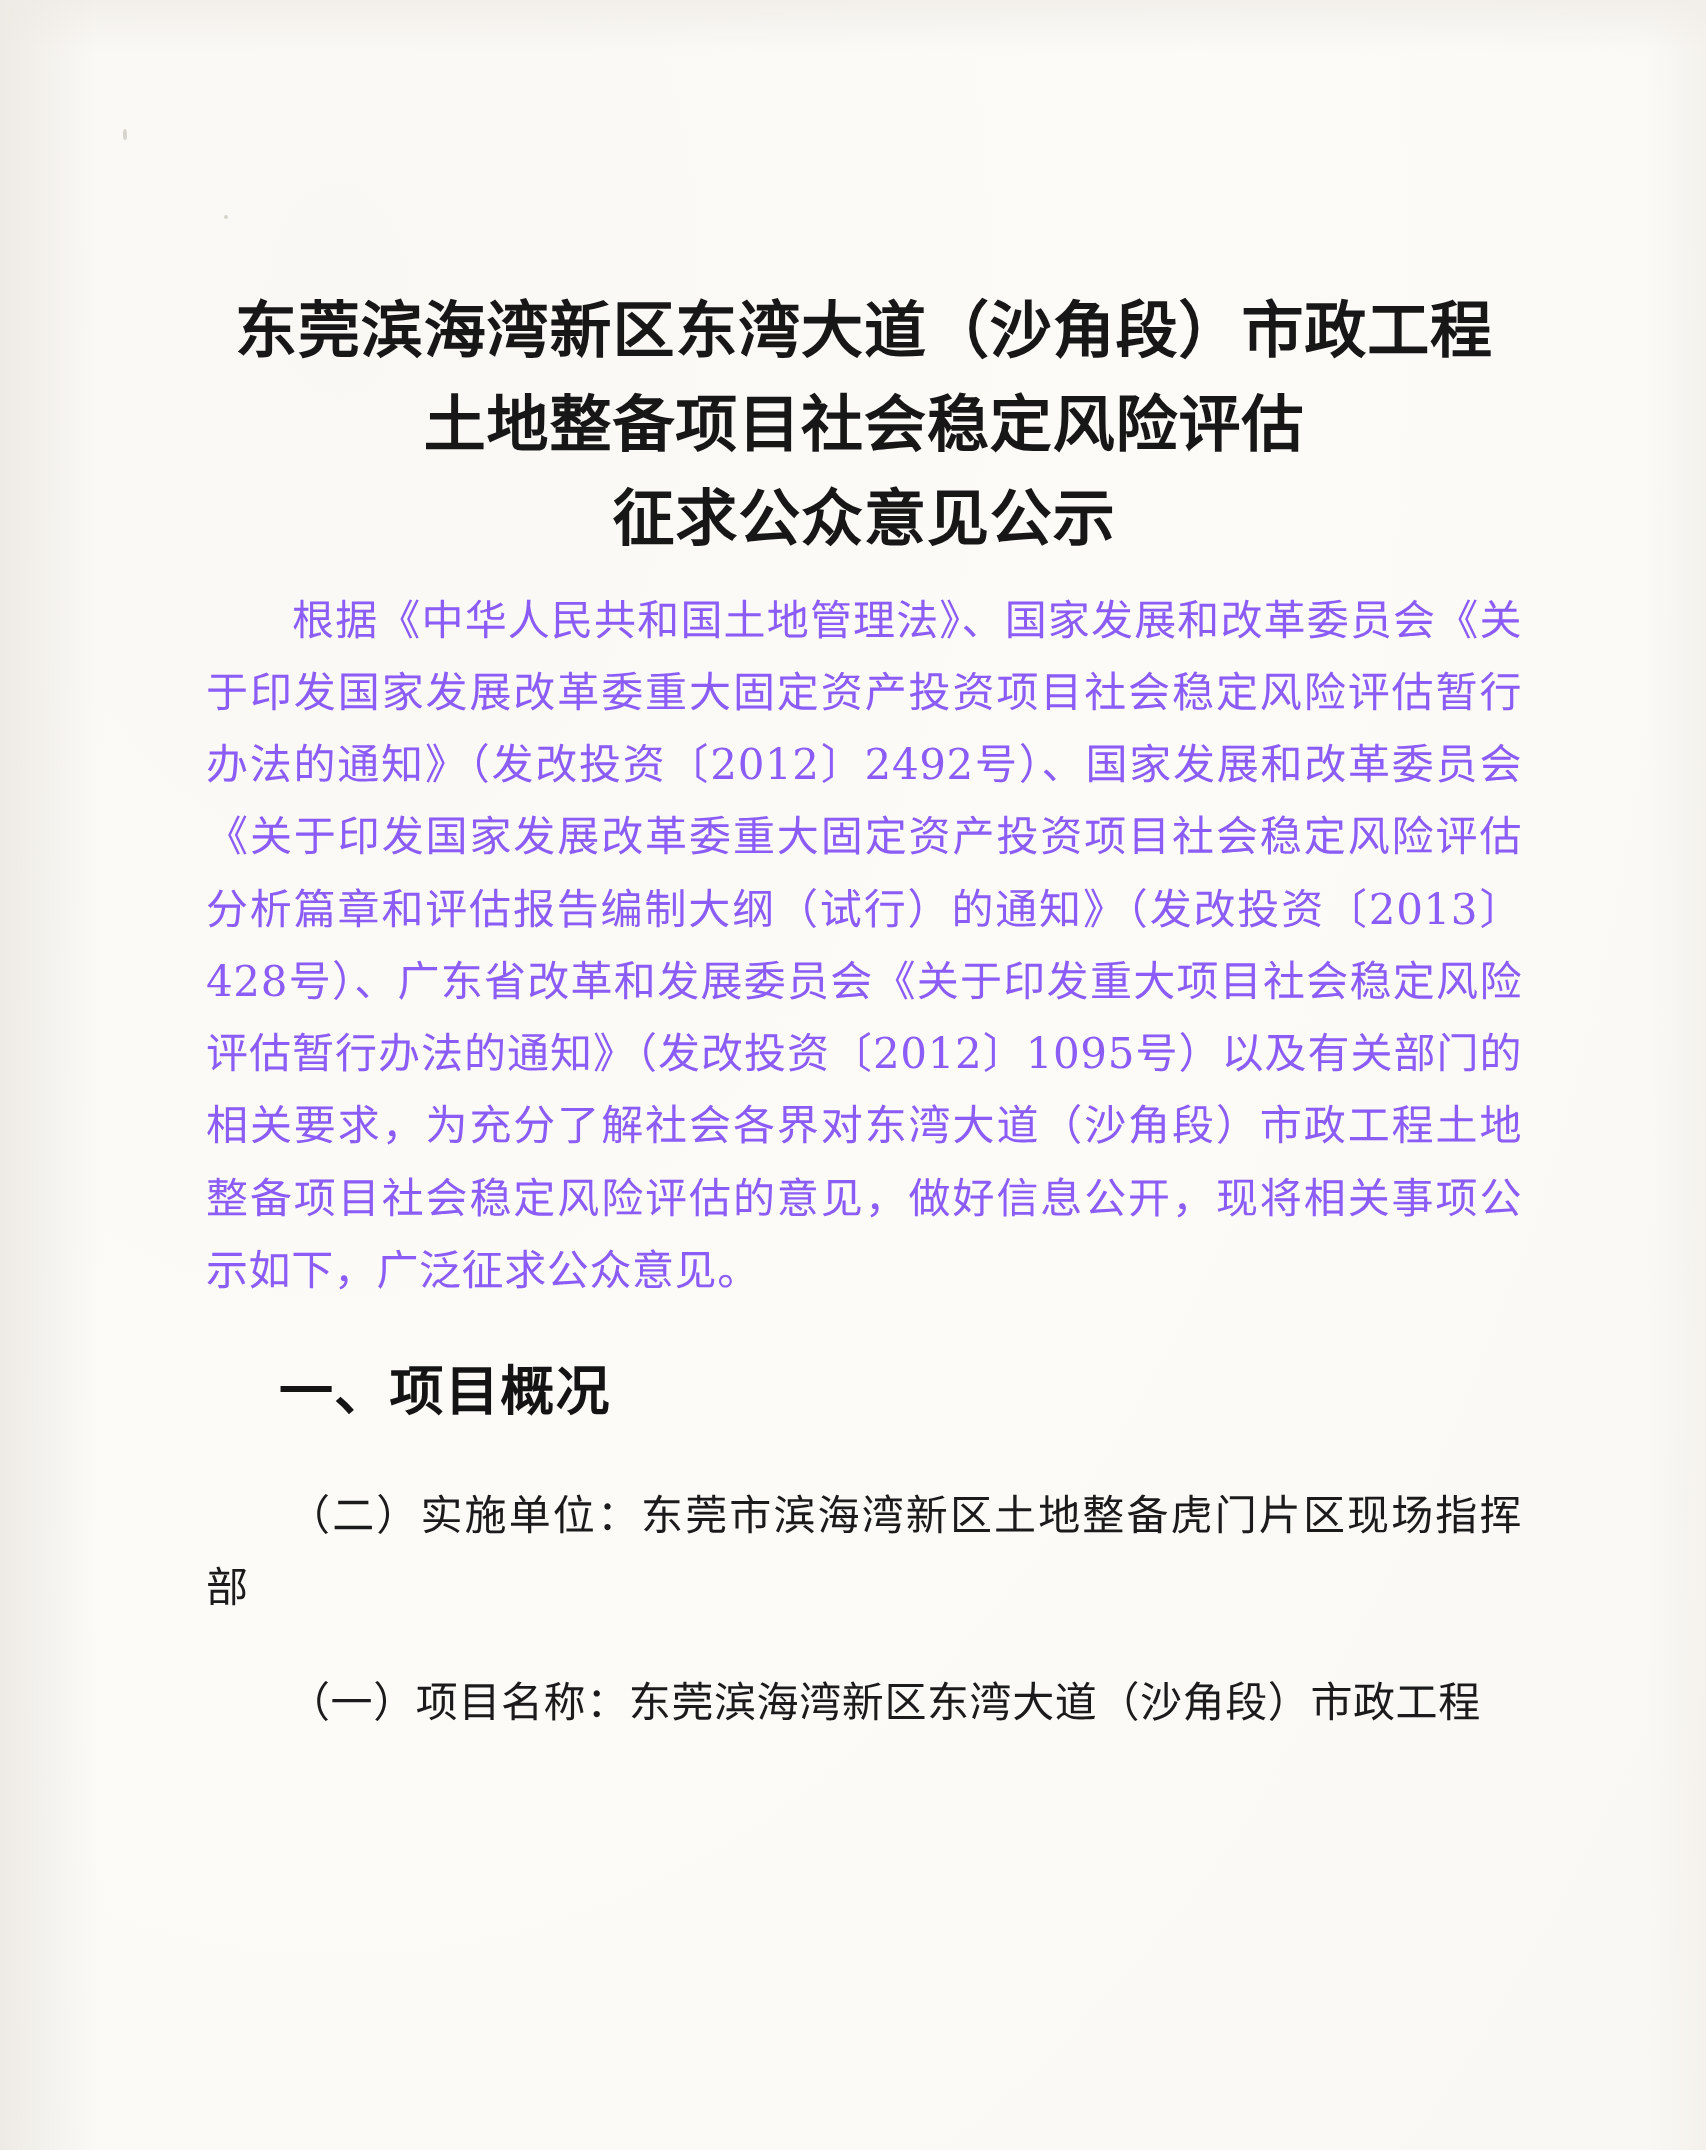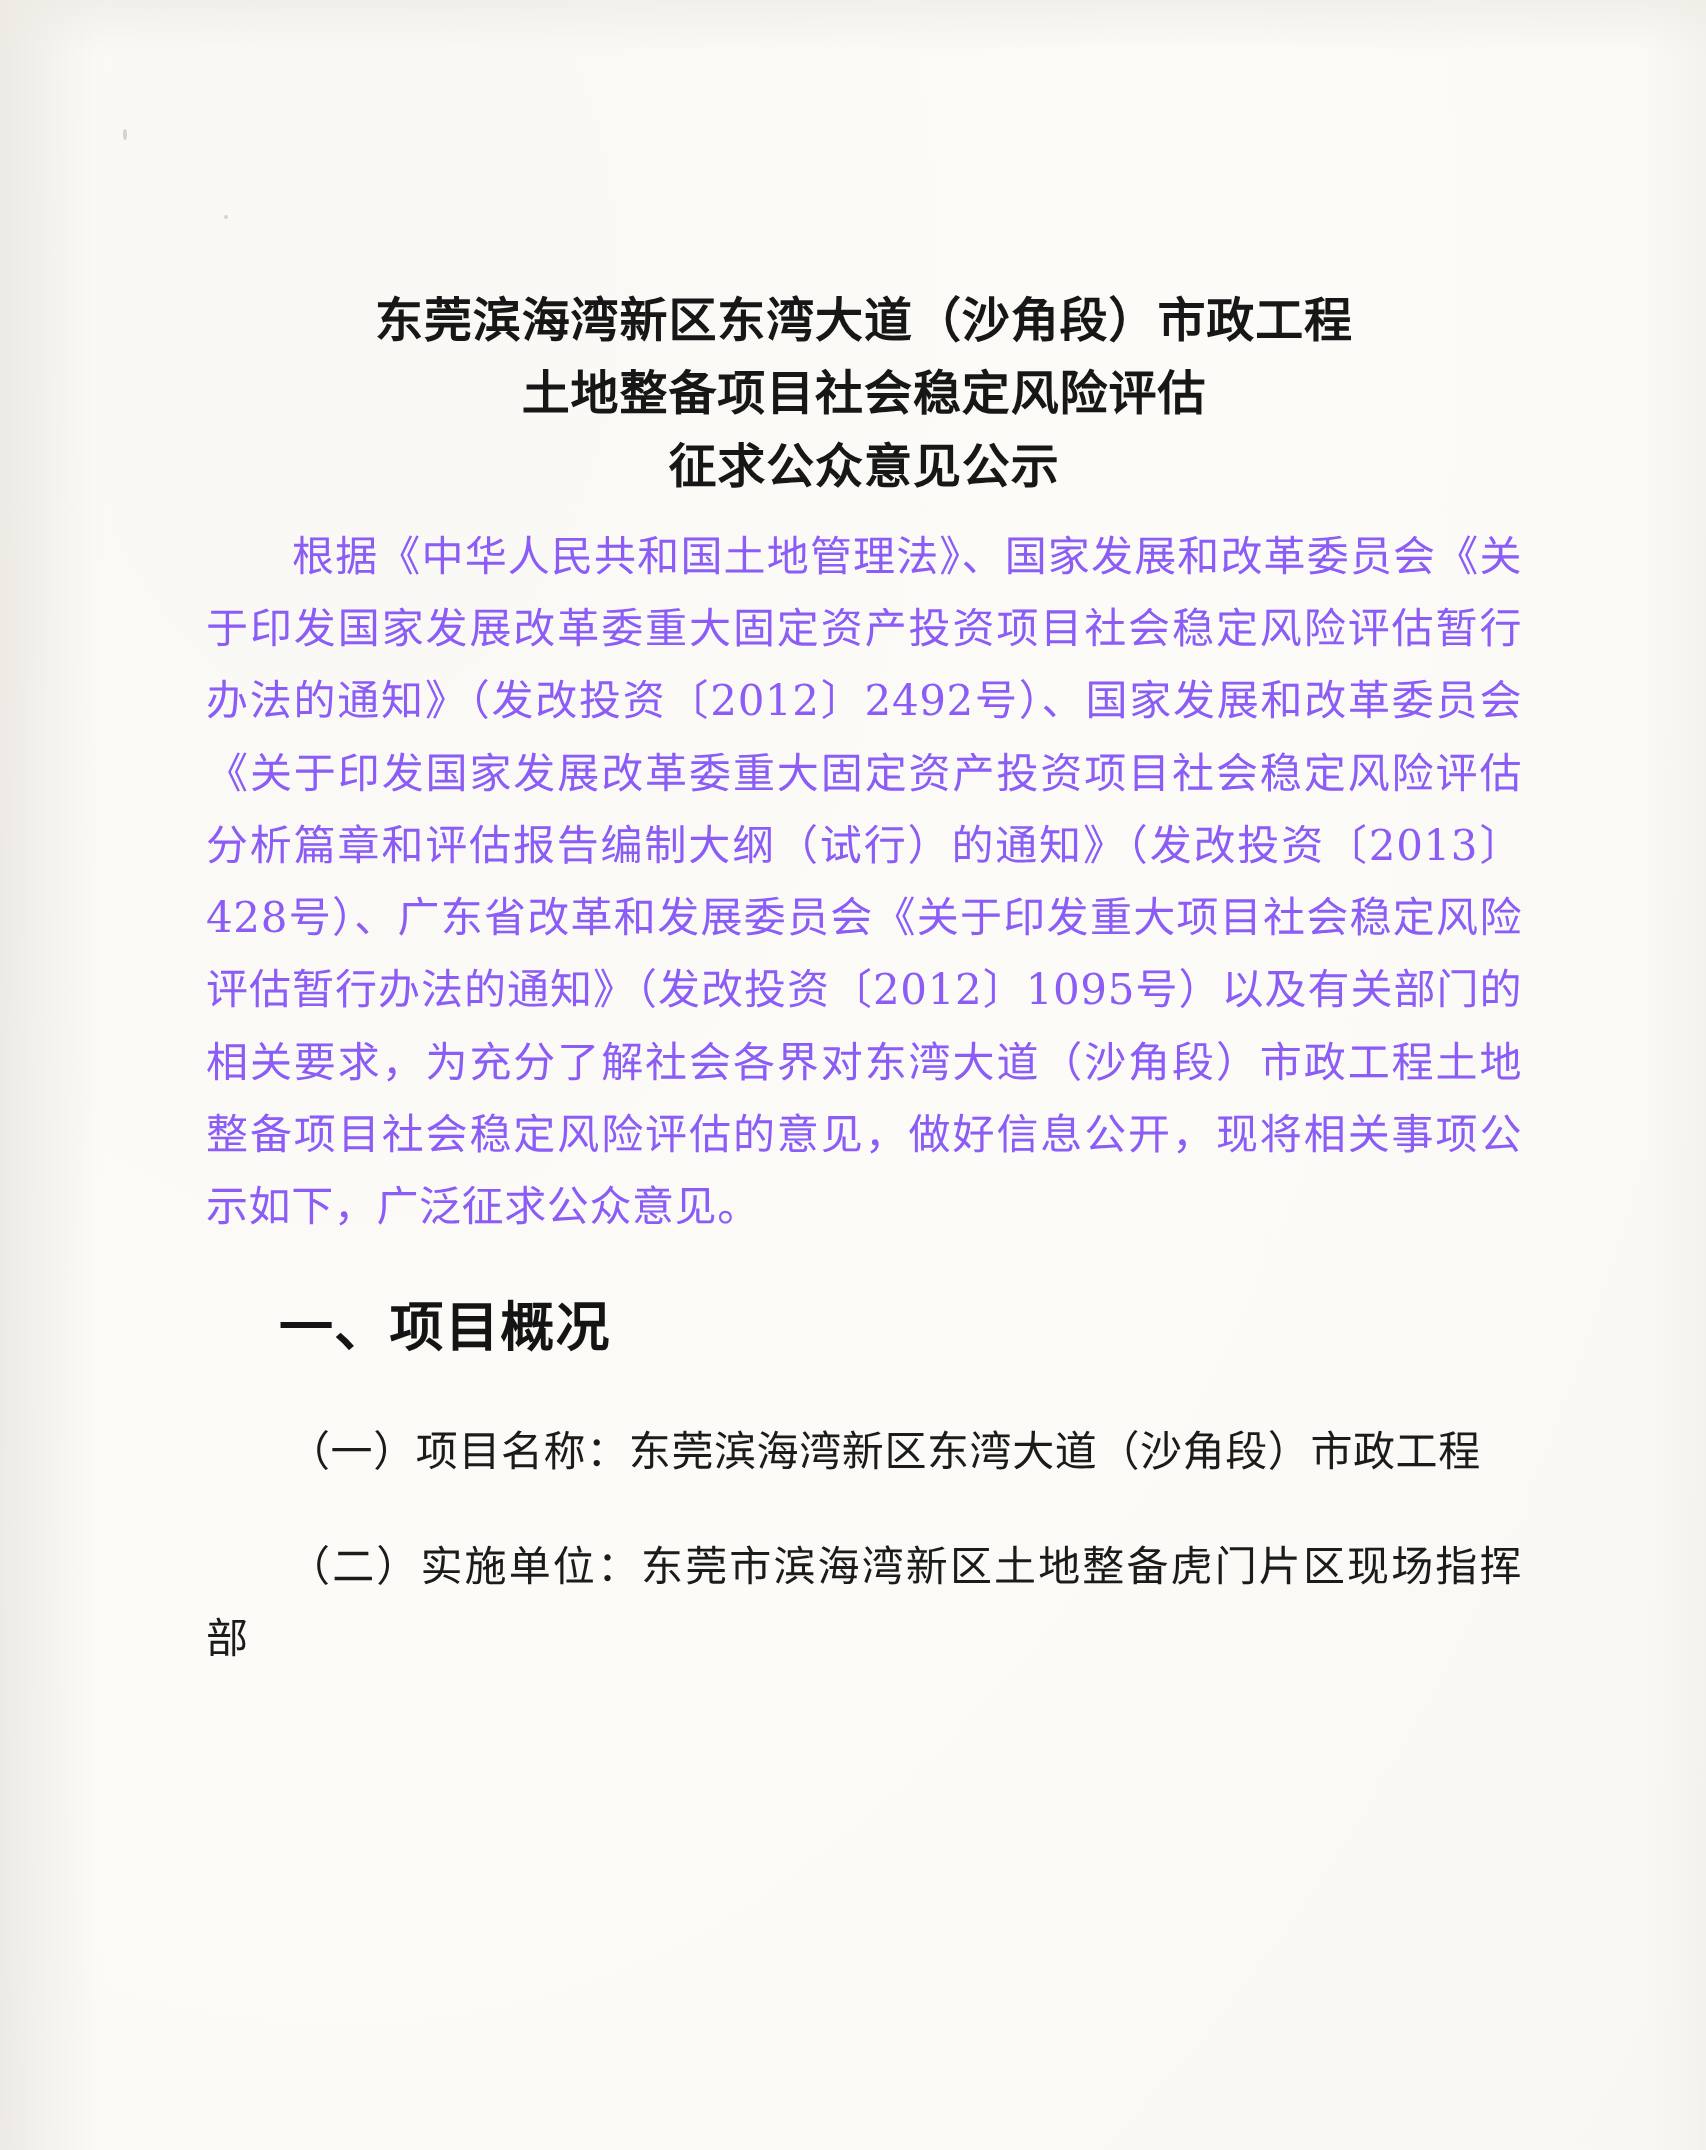--- a/index.html
+++ b/index.html
@@ -54,21 +54,21 @@
     width: 1316px;
   }
 
   .title-block {
     text-align: center;
     color: #171717;
   }
   .title-line {
     font-family: "DejaVu Sans", "Liberation Sans", sans-serif;
     font-weight: 700;
-    font-size: 48px;
+    font-size: 62px;
     line-height: 1.52;
     letter-spacing: 0.9px;
     white-space: nowrap;
   }
 
   .body-para {
     font-size: 42px;
     line-height: 1.72;
     color: #8b5cf6;
     text-align: justify;
@@ -128,19 +128,19 @@
     <div class="title-block">
       <div class="title-line">东莞滨海湾新区东湾大道（沙角段）市政工程</div>
       <div class="title-line">土地整备项目社会稳定风险评估</div>
       <div class="title-line">征求公众意见公示</div>
     </div>
 
     <p class="body-para indent">根据《中华人民共和国土地管理法》、国家发展和改革委员会《关于印发国家发展改革委重大固定资产投资项目社会稳定风险评估暂行办法的通知》（发改投资〔2012〕2492号）、国家发展和改革委员会《关于印发国家发展改革委重大固定资产投资项目社会稳定风险评估分析篇章和评估报告编制大纲（试行）的通知》（发改投资〔2013〕428号）、广东省改革和发展委员会《关于印发重大项目社会稳定风险评估暂行办法的通知》（发改投资〔2012〕1095号）以及有关部门的相关要求，为充分了解社会各界对东湾大道（沙角段）市政工程土地整备项目社会稳定风险评估的意见，做好信息公开，现将相关事项公示如下，广泛征求公众意见。</p>
 
     <h2 class="section-heading">一、项目概况</h2>
 
+    <p class="item-para">（二）实施单位：东莞市滨海湾新区土地整备虎门片区现场指挥部</p>
+
     <p class="item-para">（一）项目名称：东莞滨海湾新区东湾大道（沙角段）市政工程</p>
-
-    <p class="item-para">（二）实施单位：东莞市滨海湾新区土地整备虎门片区现场指挥部</p>
 
   </div>
 </div>
 
 
 </body></html>

